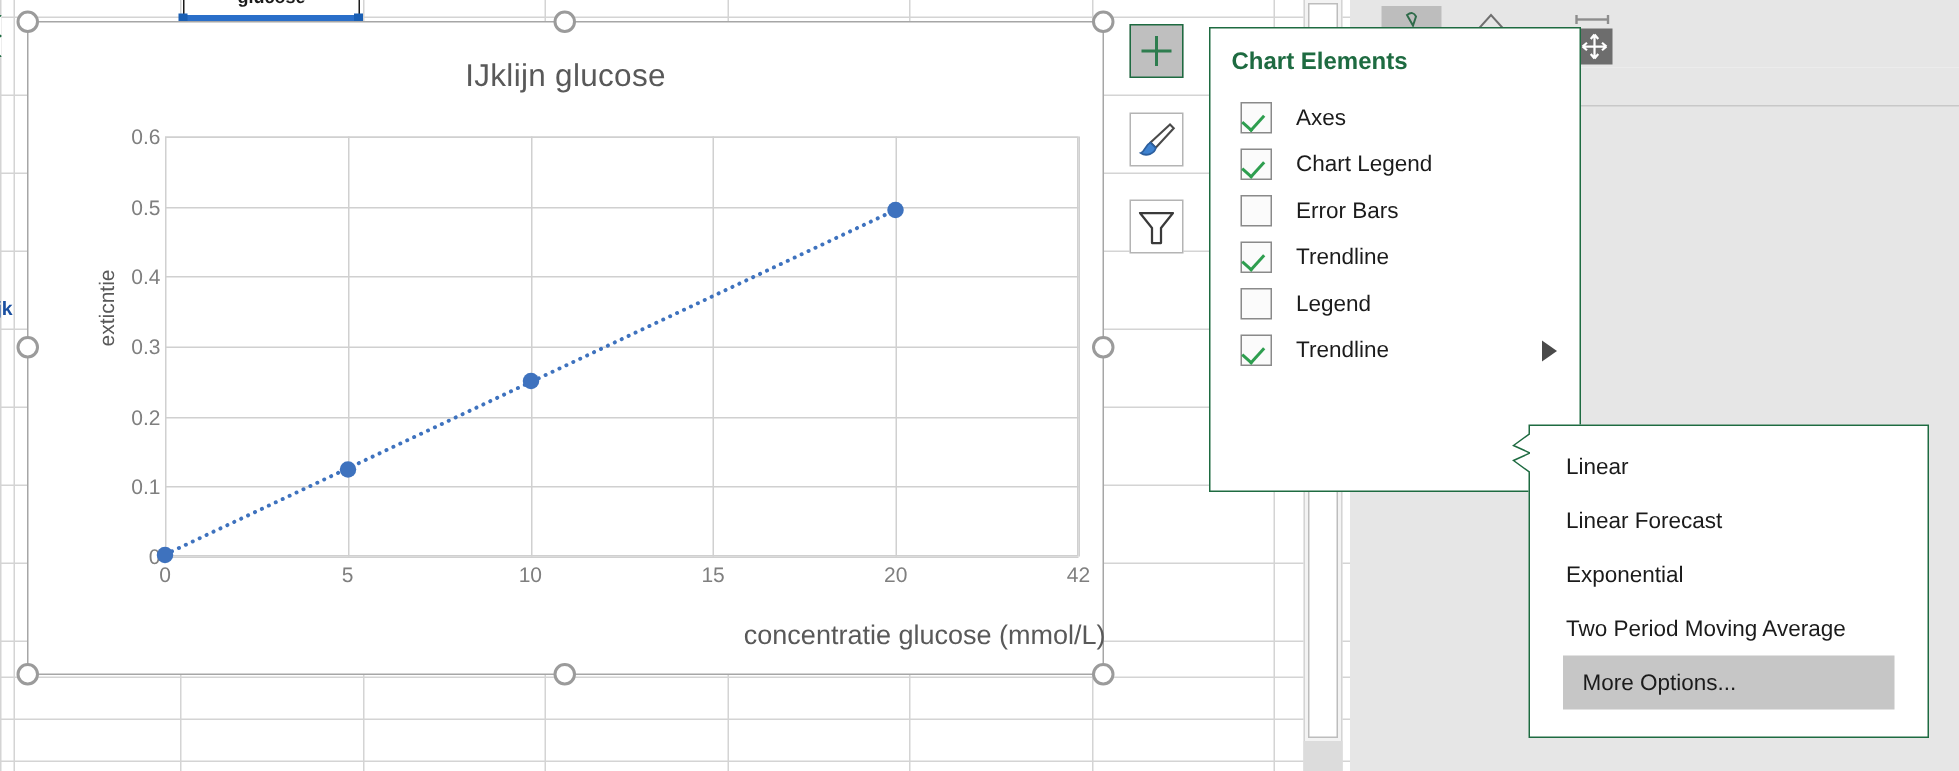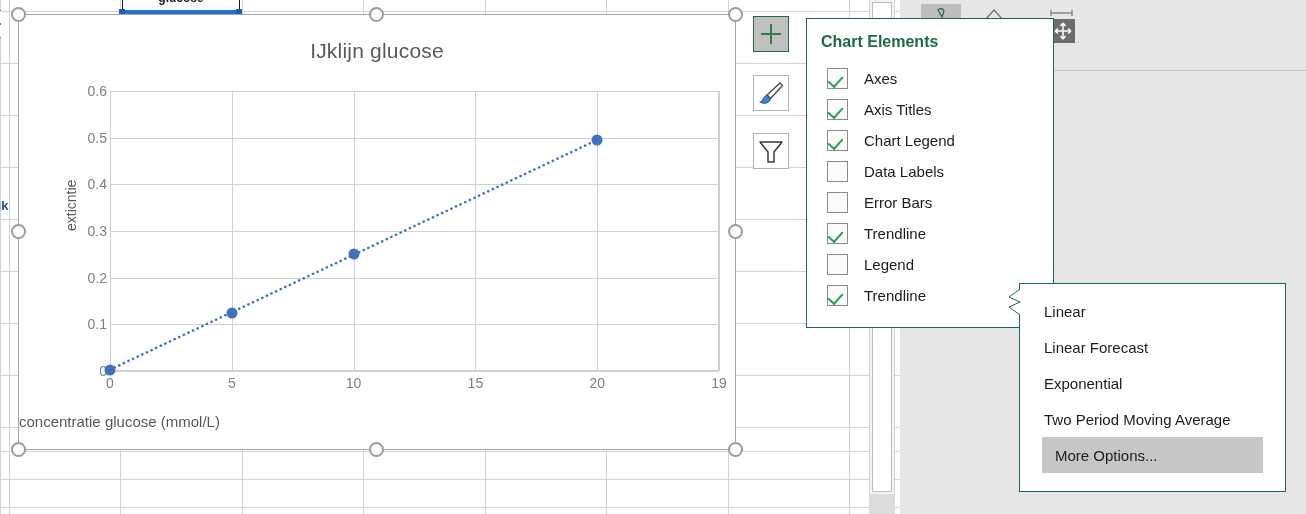--- a/index.html
+++ b/index.html
@@ -40,22 +40,22 @@
   #plot{position:absolute;left:91px;top:76px;width:609px;height:280px;}
   #plot-border{position:absolute;inset:0;border:1px solid #d0d0d0;box-sizing:border-box;}
   .hgrid{position:absolute;left:0;width:100%;height:1px;background:#d0d0d0;}
   .vgrid{position:absolute;top:0;width:1px;height:100%;background:#d0d0d0;}
   .ytick{position:absolute;right:612px;width:60px;text-align:right;
           font-size:14px;color:#7f7f7f;transform:translateY(-50%);}
   .xtick{position:absolute;top:284px;width:60px;text-align:center;
           font-size:14px;color:#7f7f7f;transform:translateX(-50%);}
   #ylabel{position:absolute;left:44px;top:216px;font-size:14px;color:#595959;
           transform:rotate(-90deg);transform-origin:left top;white-space:nowrap;}
-  #xlabel{position:absolute;left:0;top:398px;width:718px;text-align:left;
-          font-size:15px;color:#595959;}
+  #xlabel{position:absolute;left:0;top:398px;width:718px;text-align:right;
+          font-size:18px;color:#595959;}
   .pt{position:absolute;width:11px;height:11px;border-radius:50%;background:#3e72be;
       transform:translate(-50%,-50%);}
 
   
   .cbtn{position:absolute;width:36px;height:36px;box-sizing:border-box;
         border:1px solid #b4b4b4;background:#ffffff;z-index:12;}
   .cbtn.active{background:#bfbfbf;border-color:#1e6b41;}
 
   
   #ce-popup{position:absolute;left:806px;top:18px;width:248px;height:310px;
@@ -161,21 +161,21 @@
         <div class="ytick" style="top: 93.3333px;">0.4</div>
         <div class="ytick" style="top: 46.6667px;">0.5</div>
         <div class="ytick" style="top: 0px;">0.6</div>
       </div>
     <div id="xticks">
         <div class="xtick" style="left: 0px;">0</div>
         <div class="xtick" style="left: 121.8px;">5</div>
         <div class="xtick" style="left: 243.6px;">10</div>
         <div class="xtick" style="left: 365.4px;">15</div>
         <div class="xtick" style="left: 487.2px;">20</div>
-        <div class="xtick" style="left: 609px;">19</div>
+        <div class="xtick" style="left: 609px;">42</div>
       </div>
     <svg id="trendline" width="609" height="280" style="position:absolute;left:0;top:0;overflow:visible">
         <line x1="0" y1="278.6933333333333" x2="487.20000000000005" y2="48.879999999999995" stroke="#3e72be" stroke-width="2.6" stroke-linecap="round" stroke-dasharray="0.1 5"></line>
       </svg>
     <div id="points">
         <div class="pt" style="left: 0px; top: 278.6px; background: rgb(62, 114, 190);"></div>
         <div class="pt" style="left: 121.8px; top: 221.667px; background: rgb(62, 114, 190);"></div>
         <div class="pt" style="left: 243.6px; top: 163.333px; background: rgb(62, 114, 190);"></div>
         <div class="pt" style="left: 487.2px; top: 49px; background: rgb(62, 114, 190);"></div>
       </div>
@@ -246,29 +246,21 @@
 </svg>
 <div id="ce-popup">
   <div id="ce-title">Chart Elements</div>
   <div id="ce-list">
       <div class="ce-row">
         <span class="cb on"></span>
         <span class="ce-label">Axes</span>
       </div>
       <div class="ce-row">
         <span class="cb on"></span>
-        <span class="ce-label">Axis Titles</span>
-      </div>
-      <div class="ce-row">
-        <span class="cb on"></span>
         <span class="ce-label">Chart Legend</span>
-      </div>
-      <div class="ce-row">
-        <span class="cb"></span>
-        <span class="ce-label">Data Labels</span>
       </div>
       <div class="ce-row">
         <span class="cb"></span>
         <span class="ce-label">Error Bars</span>
       </div>
       <div class="ce-row">
         <span class="cb on"></span>
         <span class="ce-label">Trendline</span>
       </div>
       <div class="ce-row">

